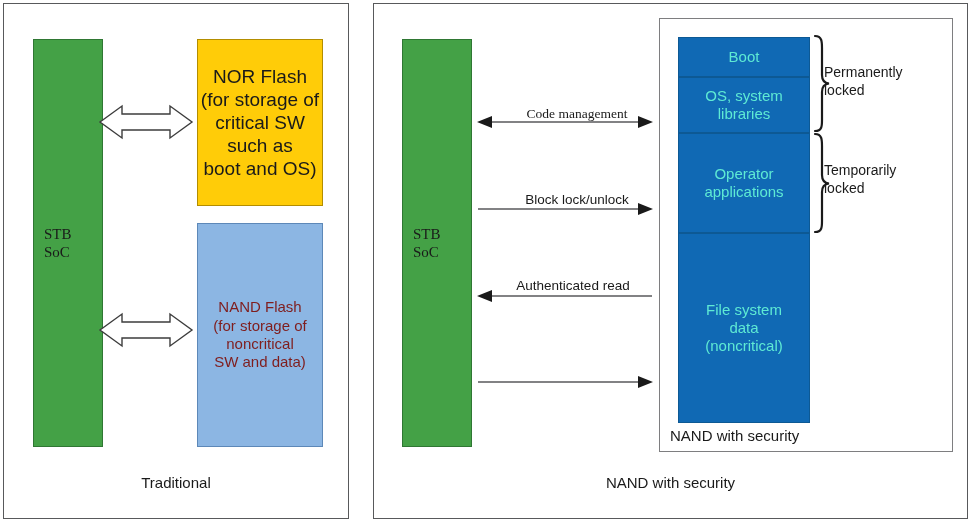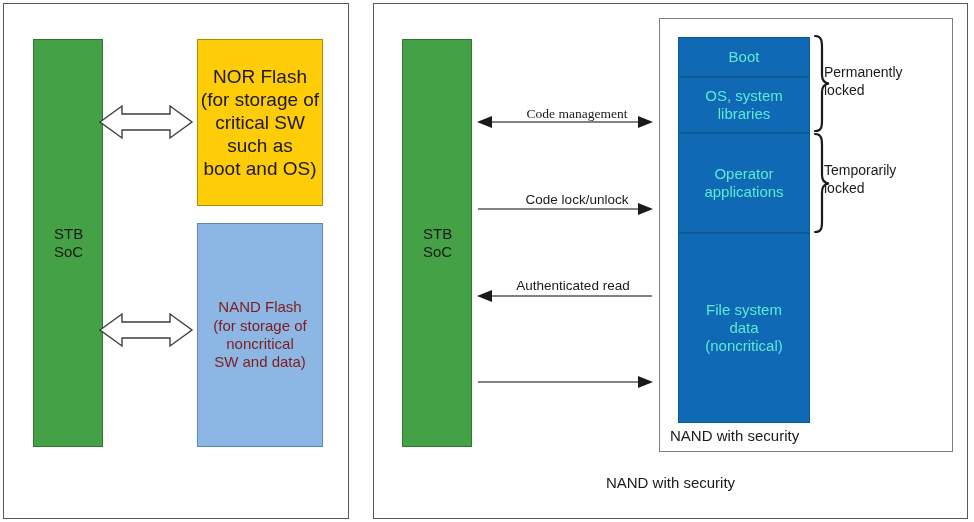--- a/index.html
+++ b/index.html
@@ -41,23 +41,24 @@
   }
   .soc {
     background: #44a146;
     border: 1px solid #2f7733;
     color: #1a1a1a;
     font-size: 15px;
     align-items: center;
     justify-content: flex-start;
   }
   .soc .soc-label {
-    padding-left: 20px;
+    padding-left: 10px;
     text-align: left;
     white-space: pre-line;
+    font-family: Liberation Serif, serif;
   }
   .nor {
     background: #ffcc08;
     border: 1px solid #b38d00;
     color: #1a1a1a;
     font-size: 19px;
     white-space: pre-line;
   }
   .nand-lite {
     background: #8cb6e3;
@@ -158,20 +159,21 @@
 boot and OS)</span>
     </div>
 
     <div class="block nand-lite" id="nand-flash" style="left:193px; top:219px; width:126px; height:224px;">
       <span>NAND Flash
 (for storage of
 noncritical
 SW and data)</span>
     </div>
 
+    <div class="caption" style="left:0; right:0; top:470px;">Traditional</div>
   </div>
 
   <div class="panel" id="panel-secure">
 
     <div class="block soc" id="right-soc" style="left:28px; top:35px; width:70px; height:408px;">
       <span class="soc-label">STB
 SoC</span>
     </div>
 
     <div id="nand-device">
@@ -200,21 +202,21 @@
     </div>
 
     <div class="brace-label" style="left:450px; top:60px;">Permanently
 locked</div>
 
     <div class="brace-label" style="left:450px; top:158px;">Temporarily
 locked</div>
 
     <div class="arrow-label" style="left:118px; top:102px; width:170px;font-family:Liberation Serif, serif;">Code management</div>
 
-    <div class="arrow-label" style="left:118px; top:188px; width:170px;">Code lock/unlock</div>
+    <div class="arrow-label" style="left:118px; top:188px; width:170px;">Block lock/unlock</div>
 
     <div class="arrow-label" style="left:114px; top:274px; width:170px;text-align:center;">Authenticated read</div>
 
 
     <div class="caption" style="left:0; right:0; top:470px;">NAND with security</div>
   </div>
 
   <svg class="overlay" viewBox="0 0 974 522">
 
     <g>

